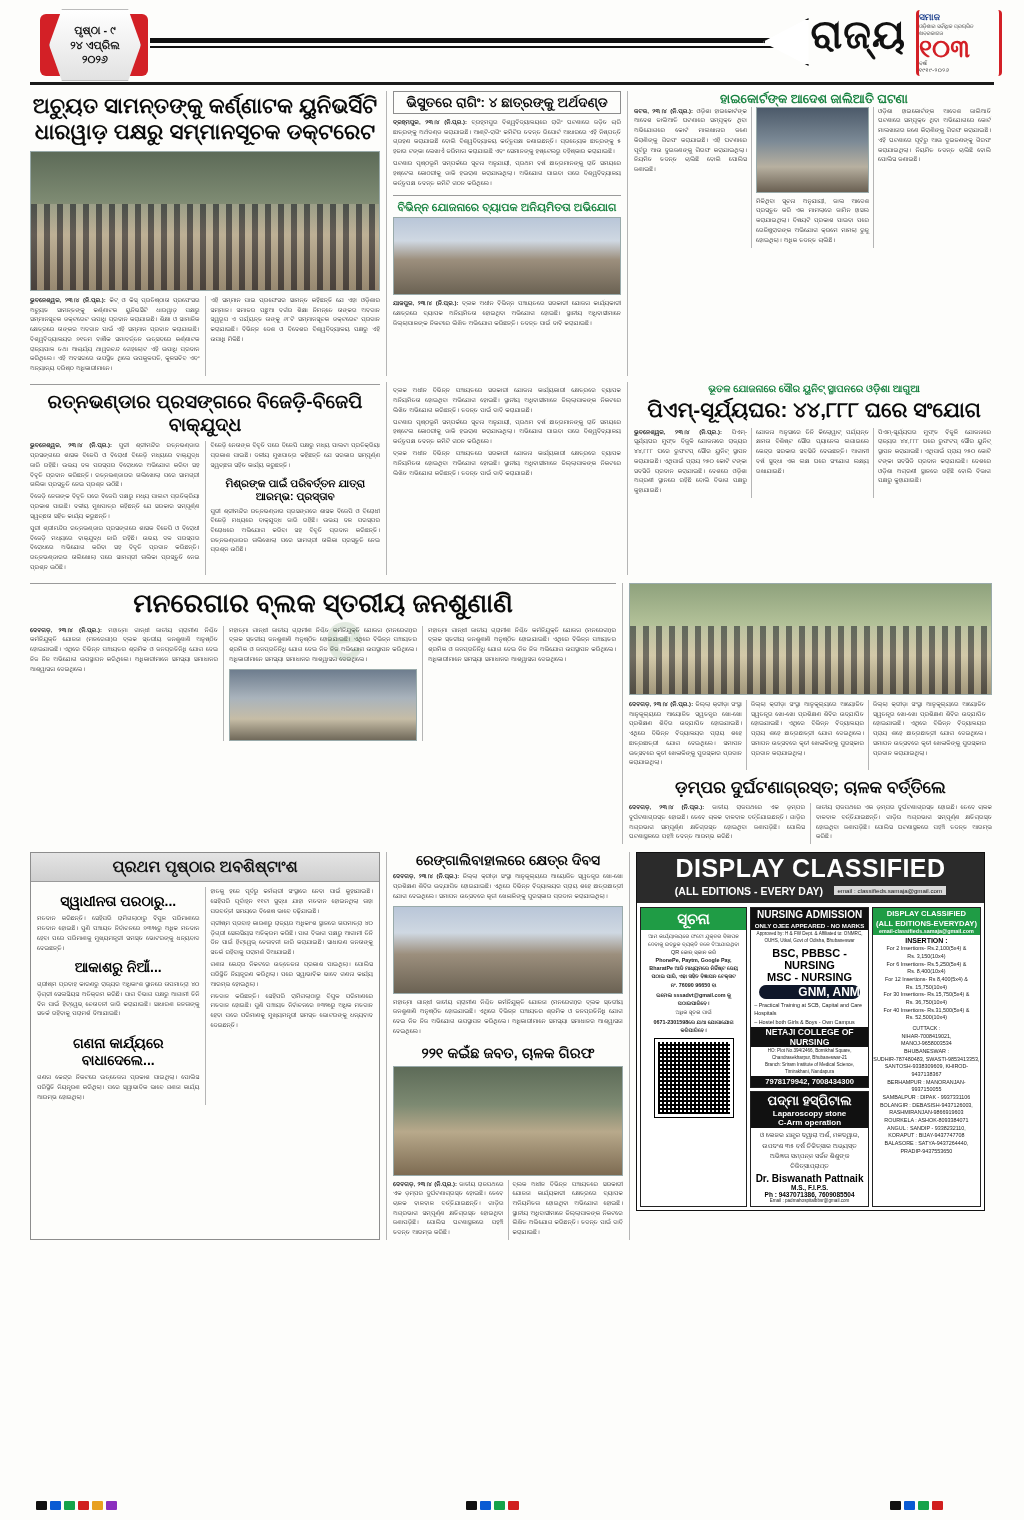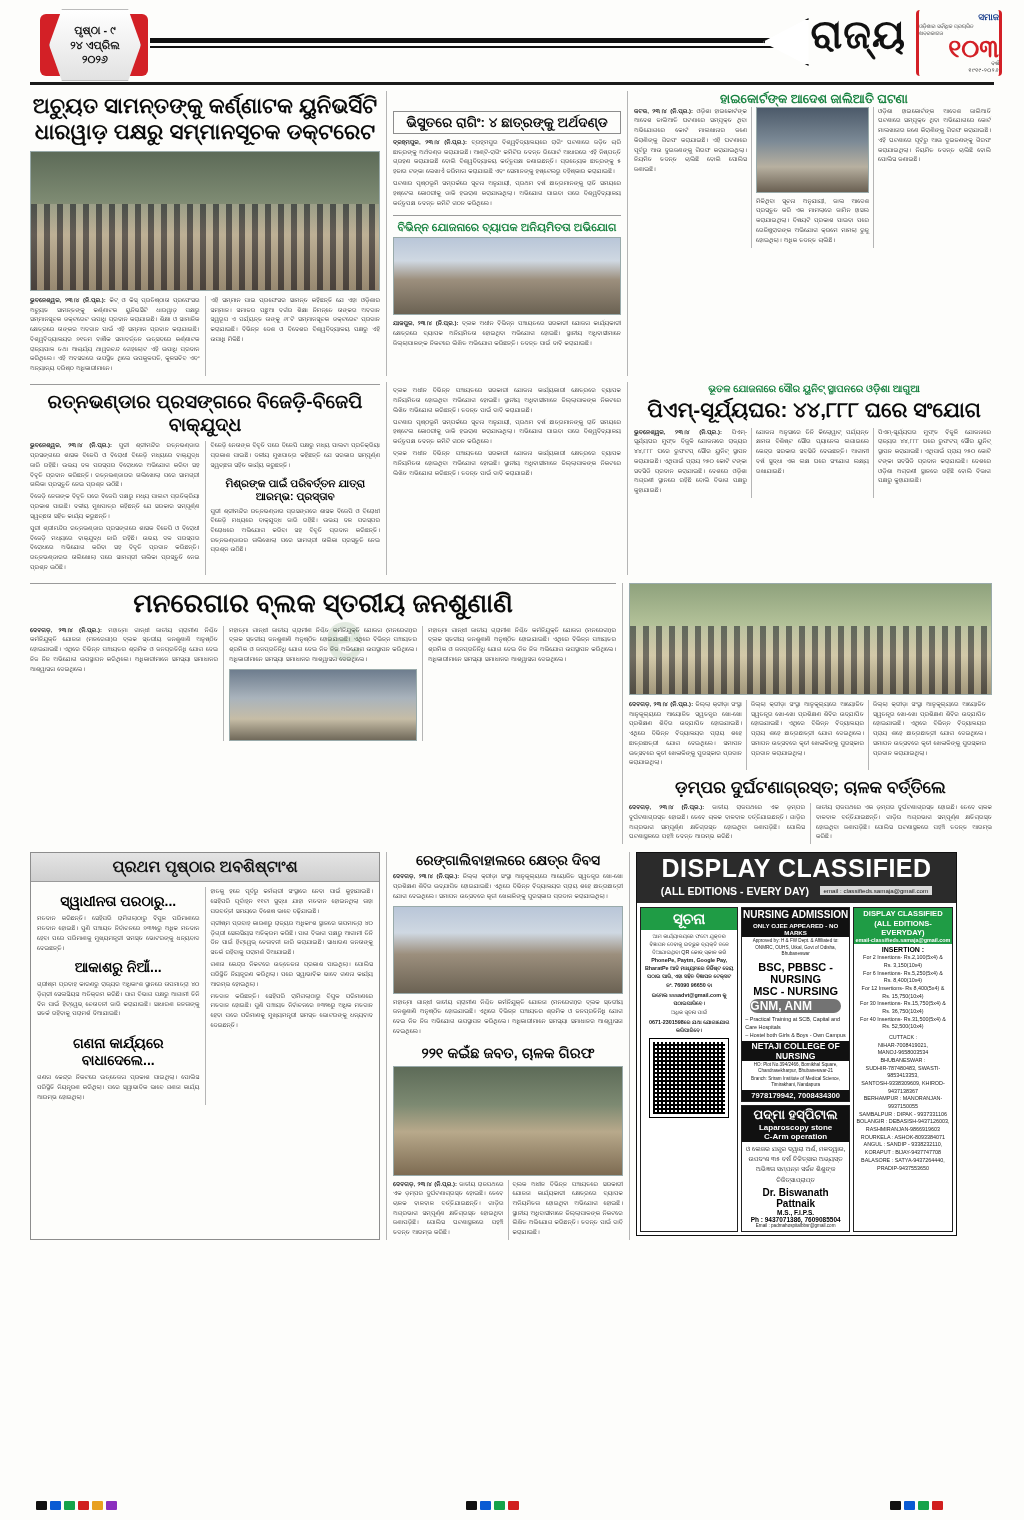--- a/index.html
+++ b/index.html
@@ -36,21 +36,21 @@
   }
   .mast-title::before{
     content:""; position:absolute; left:-48px; top:4px; width:44px; height:44px;
     background:#fff; border:2px solid #111; border-right:none;
     clip-path: polygon(100% 0,100% 100%, 0 50%);
   }
   .mast-logo {
     position:absolute; right:22px; top:10px; width:86px; height:66px;
     border-left:3px solid #d32026; border-right:3px solid #d32026;
     border-radius:4px; display:flex; flex-direction:column;
-    align-items:flex-end; justify-content:center; color:#d32026;
+    align-items:flex-start; justify-content:center; color:#d32026;
   }
   .mast-logo .l1 { font-size:9px; font-weight:bold; color:#1a3e8c;}
   .mast-logo .l2 { font-size:5.5px; color:#333; letter-spacing:-.2px;}
   .mast-logo .l3 { font-size:25px; font-weight:bold; line-height:.95;}
   .mast-logo .l4 { font-size:5.5px; color:#222; }
   .mast-logo .l5 { font-size:5.5px; color:#111; letter-spacing:.5px;}
 
   
   .cols { display:flex; }
   .hl-main { font-weight:bold; color:#0b0b0b; text-align:center; line-height:1.22; }
@@ -169,21 +169,21 @@
         <div style="width:170px;">
           <div class="body-text">
             <p>ଏହି ସମ୍ମାନ ପାଇ ପ୍ରଫେସର ସାମନ୍ତ କହିଛନ୍ତି ଯେ ଏହା ଓଡ଼ିଶାର ସମ୍ମାନ। ସମାଜର ପଛୁଆ ବର୍ଗର ଶିକ୍ଷା ନିମନ୍ତେ ତାଙ୍କର ଅବଦାନ ସ୍ୱରୂପ ଏ ପର୍ଯ୍ୟନ୍ତ ତାଙ୍କୁ ୬୮ଟି ସମ୍ମାନସୂଚକ ଡକ୍ଟରେଟ ପ୍ରଦାନ କରାଯାଇଛି। ବିଭିନ୍ନ ଦେଶ ଓ ବିଦେଶର ବିଶ୍ୱବିଦ୍ୟାଳୟ ପକ୍ଷରୁ ଏହି ଉପାଧି ମିଳିଛି।</p>
           </div>
         </div>
       </div>
     </div>
 
     <div class="vline" style="margin:0 6px;"></div>
 
-    <div style="width:230px;margin-top:20px;">
+    <div style="width:230px;">
       <div class="secbox" style="padding:3px 4px 2px; margin-bottom:4px;">
         <div class="hl-main" style="font-size:13.5px;">ଭିସୁତରେ ରାଗିଂ: ୪ ଛାତ୍ରଙ୍କୁ ଅର୍ଥଦଣ୍ଡ</div>
       </div>
       <div class="body-text" style="columns:1;">
         <p><span class="dateline">ବ୍ରହ୍ମପୁର, ୨୩।୪ (ନି.ପ୍ର.):</span>
           <span>ବ୍ରହ୍ମପୁର ବିଶ୍ୱବିଦ୍ୟାଳୟରେ ରାଗିଂ ଘଟଣାରେ ଜଡ଼ିତ ଚାରି ଛାତ୍ରଙ୍କୁ ଅର୍ଥଦଣ୍ଡ କରାଯାଇଛି। ଆଣ୍ଟି-ରାଗିଂ କମିଟିର ତଦନ୍ତ ରିପୋର୍ଟ ଆଧାରରେ ଏହି ନିଷ୍ପତ୍ତି ଗ୍ରହଣ କରାଯାଇଛି ବୋଲି ବିଶ୍ୱବିଦ୍ୟାଳୟ କର୍ତ୍ତୃପକ୍ଷ ଜଣାଇଛନ୍ତି। ପ୍ରତ୍ୟେକ ଛାତ୍ରଙ୍କୁ ୫ ହଜାର ଟଙ୍କା ଲେଖାଏଁ ଜରିମାନା କରାଯାଇଛି ଏବଂ ସେମାନଙ୍କୁ ହଷ୍ଟେଲରୁ ବହିଷ୍କାର କରାଯାଇଛି।</span></p>
         <p>ଘଟଣାର ପୃଷ୍ଠଭୂମି ସମ୍ପର୍କରେ ସୂଚନା ଅନୁଯାୟୀ, ପ୍ରଥମ ବର୍ଷ ଛାତ୍ରମାନଙ୍କୁ ରାତି ସମୟରେ ହଷ୍ଟେଲ କୋଠରୀକୁ ଡାକି ହଇରାଣ କରାଯାଉଥିଲା। ଅଭିଯୋଗ ପାଇବା ପରେ ବିଶ୍ୱବିଦ୍ୟାଳୟ କର୍ତ୍ତୃପକ୍ଷ ତଦନ୍ତ କମିଟି ଗଠନ କରିଥିଲେ।</p>
       </div>
       <div class="rule-h" style="margin:4px 0;"></div>
       <div class="hl-kicker" style="font-size:11px; margin-bottom:3px;">ବିଭିନ୍ନ ଯୋଜନାରେ ବ୍ୟାପକ ଅନିୟମିତତା ଅଭିଯୋଗ</div>
@@ -412,21 +412,21 @@
         <div style="width:112px;">
             <div class="body-text">
           <p>ବ୍ଲକ ଅଧୀନ ବିଭିନ୍ନ ପଞ୍ଚାୟତରେ ସରକାରୀ ଯୋଜନା କାର୍ଯ୍ୟକାରୀ କ୍ଷେତ୍ରରେ ବ୍ୟାପକ ଅନିୟମିତତା ହୋଇଥିବା ଅଭିଯୋଗ ହୋଇଛି। ସ୍ଥାନୀୟ ଅଧିବାସୀମାନେ ଜିଲ୍ଲାପାଳଙ୍କ ନିକଟରେ ଲିଖିତ ଅଭିଯୋଗ କରିଛନ୍ତି। ତଦନ୍ତ ପାଇଁ ଦାବି କରାଯାଇଛି।</p>
             </div>
           </div>
       </div>
     </div>
 
     <div class="vline" style="margin:0 6px;"></div>
 
-    <div style="width:321px;">
+    <div style="width:349px;">
       <div class="cl-wrap">
         <div class="cl-banner">
           <div class="big">DISPLAY CLASSIFIED</div>
           <div>
             <span class="sub">(ALL EDITIONS - EVERY DAY)</span>
             <span class="mail">email : classifieds.samaja@gmail.com</span>
           </div>
         </div>
 
         <div class="cl-cols">
@@ -442,21 +442,21 @@
             <div class="qr"></div>
           </div>
 
           <div style="width:124px; display:flex; flex-direction:column; gap:3px;">
             <div class="cl-col">
               <div class="blk-hd" style="font-size:10px; padding:1px 0;">NURSING ADMISSION</div>
               <div class="blk-hd" style="font-size:6.2px; padding:1px 0;">ONLY OJEE APPEARED - NO MARKS</div>
               <div class="tiny" style="padding:1px 2px; font-size:4.6px;">Approved by: H &amp; FW Dept. &amp; Affiliated to: ONMRC, OUHS, Utkal, Govt of Odisha, Bhubaneswar</div>
               <div style="text-align:center; font-weight:bold; font-size:11px; padding-top:2px;">BSC, PBBSC - NURSING</div>
               <div style="text-align:center; font-weight:bold; font-size:11px;">MSC - NURSING</div>
-              <div style="text-align:left; margin:2px 8px; background:#737373; color:#fff; font-weight:bold; font-size:12px; border-radius:9px;">GNM, ANM</div>
+              <div style="text-align:right; margin:2px 8px; background:#0f172a; color:#fff; font-weight:bold; font-size:12px; border-radius:9px;">GNM, ANM</div>
               <div class="tiny" style="text-align:left; padding:1px 3px;">– Practical Training at SCB, Capital and Care Hospitals</div>
               <div class="tiny" style="text-align:left; padding:0 3px 1px;">– Hostel both Girls &amp; Boys - Own Campus</div>
               <div class="blk-hd" style="font-size:8.6px;">NETAJI COLLEGE OF NURSING</div>
               <div class="tiny" style="font-size:4.6px; padding:1px 2px;">HO: Plot No.394/2466, Bomikhal Square, Chandrasekharpur, Bhubaneswar-21</div>
               <div class="tiny" style="font-size:4.6px; padding:0 2px 1px;">Branch: Sriram Institute of Medical Science, Timirakhani, Nandapura</div>
               <div class="blk-hd" style="font-size:7.6px; padding:1px 0;">7978179942, 7008434300</div>
             </div>
 
             <div class="cl-col">
               <div style="background:#111; color:#fff; text-align:center; padding:1px 0;">

